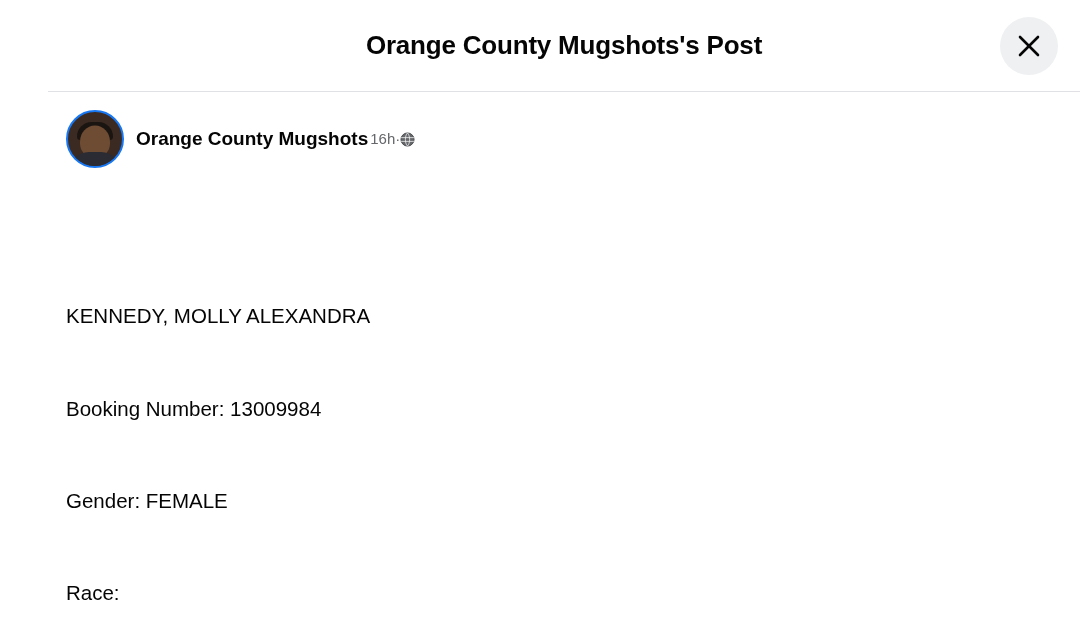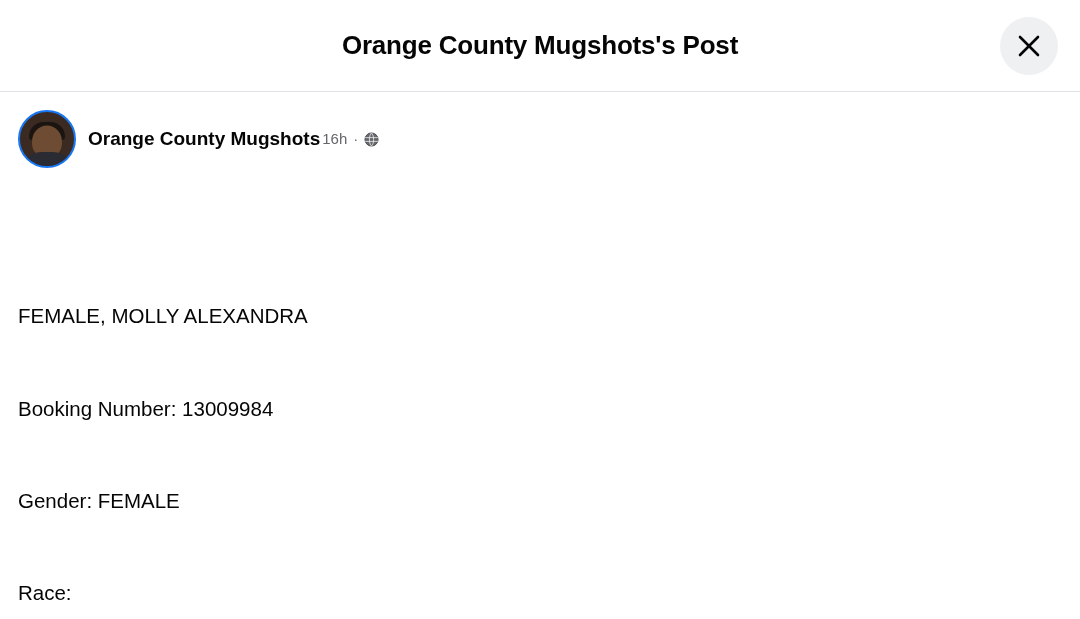--- a/index.html
+++ b/index.html
@@ -16,20 +16,21 @@
     overflow: hidden;
   }
 
   .dialog {
     width: 1080px;
     height: 619px;
     background: #ffffff;
     display: flex;
     flex-direction: column;
     position: relative;
+    padding-left: 48px;
   }
 
   
   .dialog-header {
     height: 92px;
     min-height: 92px;
     border-bottom: 1px solid #dfe1e5;
     display: flex;
     align-items: center;
     justify-content: center;
@@ -119,21 +120,20 @@
   }
   .poster-name {
     font-size: 19px;
     font-weight: bold;
     color: #050505;
     line-height: 1.15;
   }
   .poster-sub {
     display: flex;
     align-items: center;
-    gap: 6px;
     font-size: 15px;
     color: #65676b;
     line-height: 1.15;
   }
   .globe-icon { display: inline-flex; }
 
   .post-body {
     font-size: 20.5px;
     line-height: 30.8px;
     color: #050505;
@@ -179,21 +179,21 @@
               <circle cx="8" cy="8" r="7" fill="none" stroke="#4b4d51" stroke-width="1"></circle>
               <path d="M8 1 C5 4, 5 12, 8 15 M8 1 C11 4, 11 12, 8 15 M1.2 6 H14.8 M1.2 10 H14.8" stroke="#ffffff" stroke-width="0.9" fill="none" opacity="0.85"></path>
             </svg>
           </span>
         </div>
       </div>
     </div>
 
     <div class="post-body">
       <div class="para">
-        <div>FEMALE, MOLLY ALEXANDRA</div>
+        <div>KENNEDY, MOLLY ALEXANDRA</div>
         <div>Booking Number: 13009984</div>
         <div>Gender: FEMALE</div>
         <div>Race:</div>
         
         
         
         
       </div>
 
       

